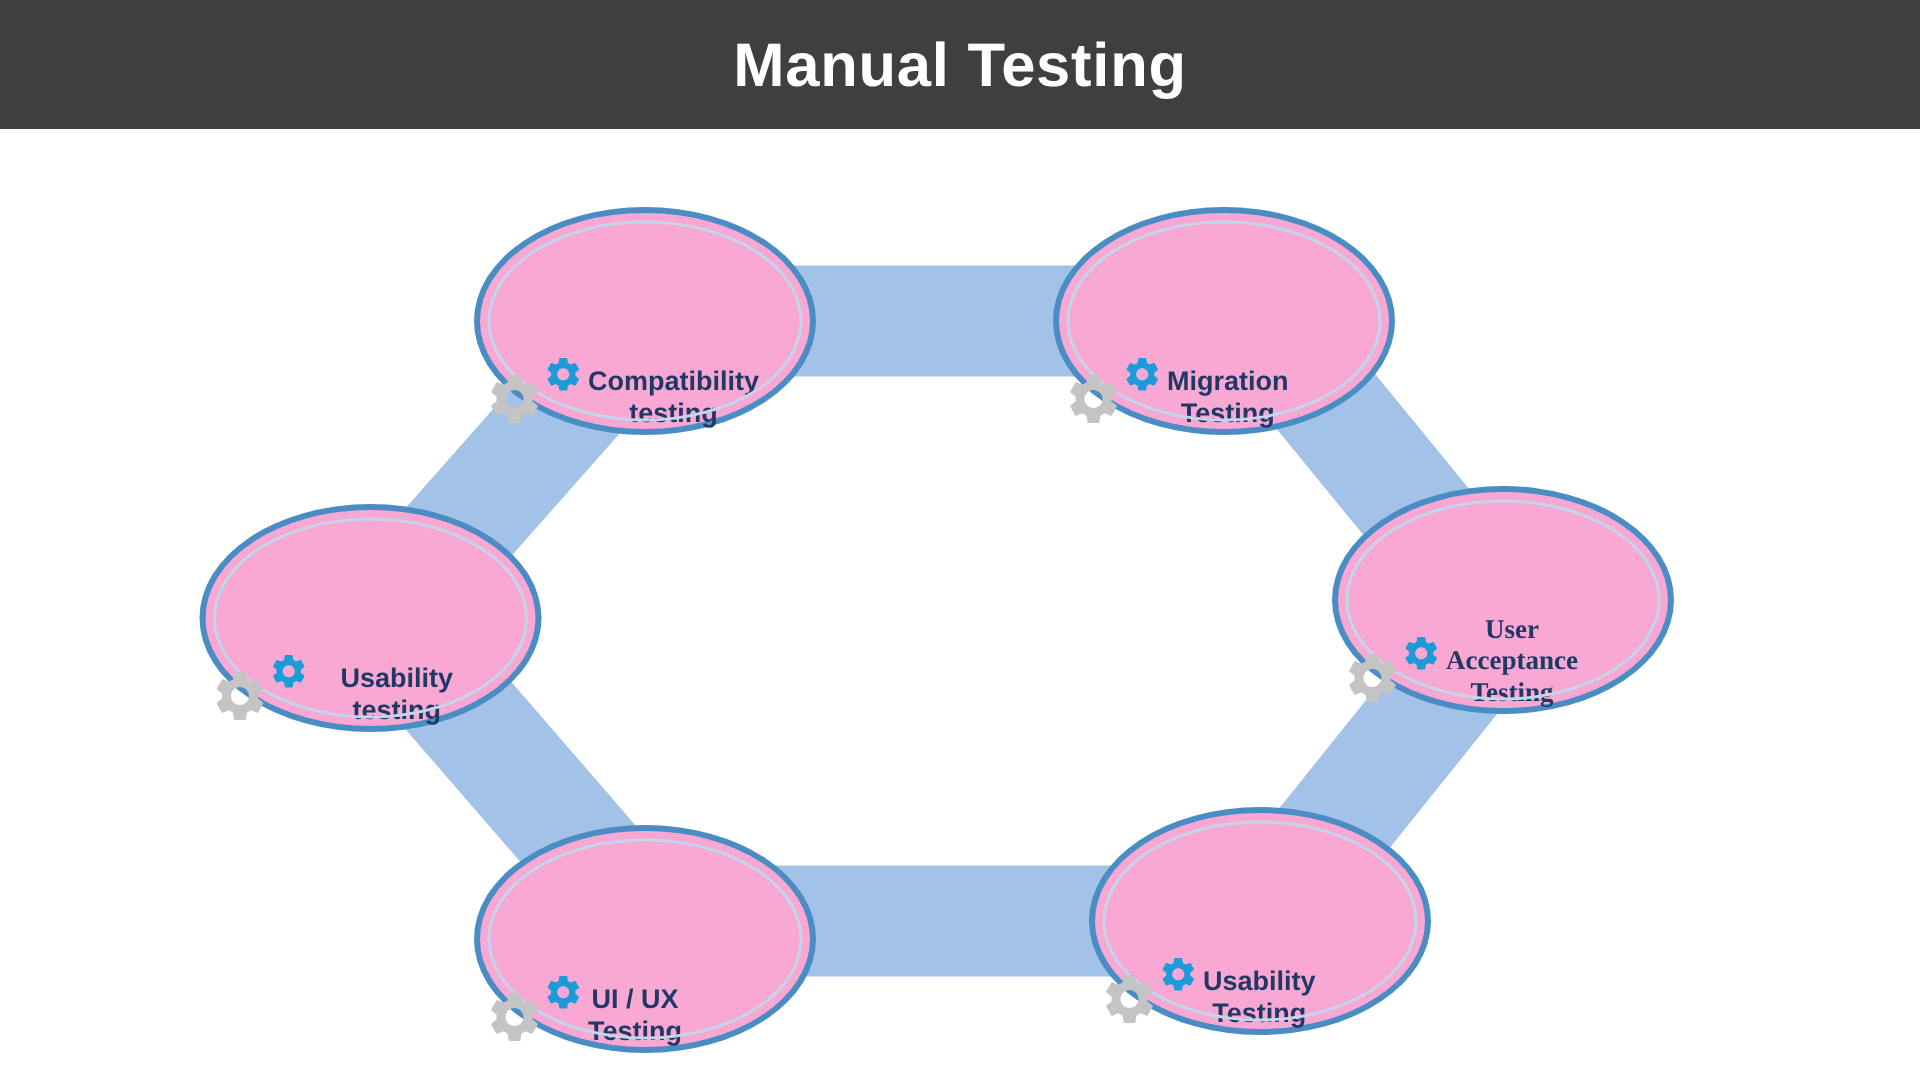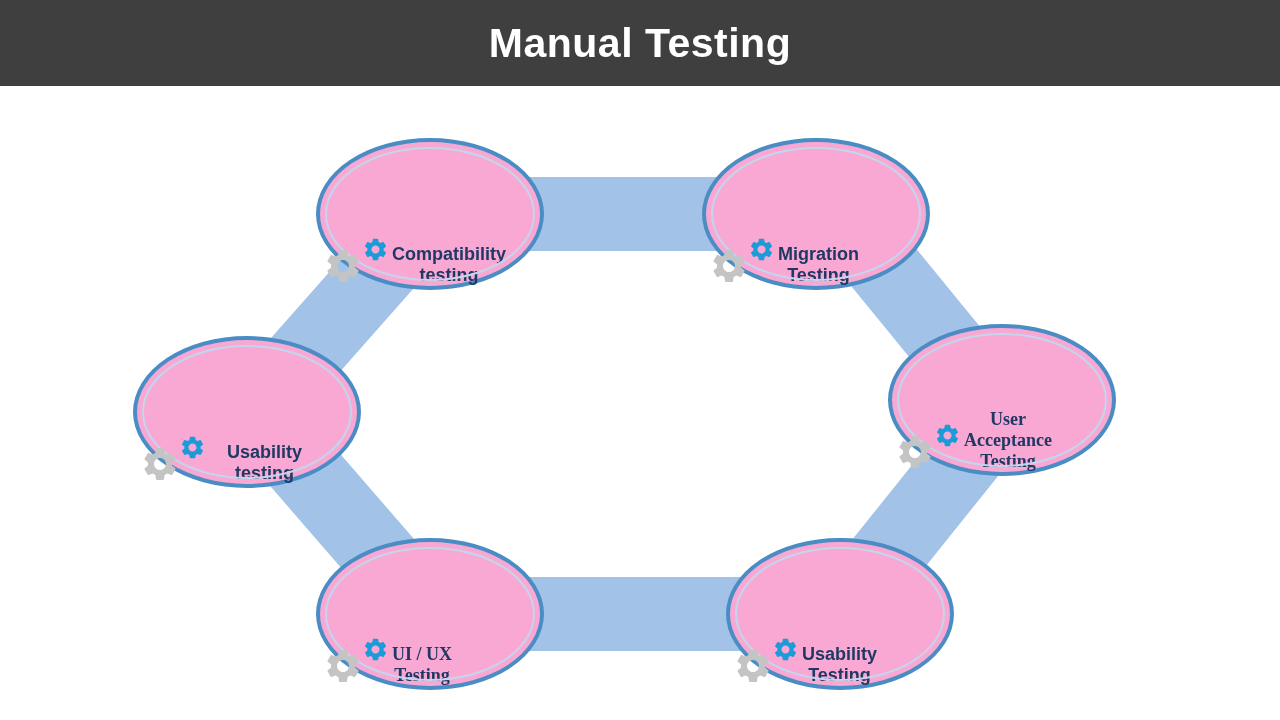--- a/index.html
+++ b/index.html
@@ -54,21 +54,21 @@
   .node-inner-ring {
     position: absolute; inset: 5px;
     border: 2px solid #c3d6ec;
     border-radius: 50%;
     pointer-events: none;
   }
   .node-tl { left: 316px; top: 138px; }
   .node-tr { left: 702px; top: 138px; }
   .node-r  { left: 888px; top: 324px; font-family: Liberation Serif, serif; }
   .node-br { left: 726px; top: 538px; }
-  .node-bl { left: 316px; top: 538px; font-family: Liberation Serif, serif; }
+  .node-bl { left: 316px; top: 550px; }
   .node-l  { left: 133px; top: 336px; gap: 18px; }
 
   .gears { position: relative; width: 72px; height: 50px; flex: 0 0 auto; }
   .gear { position: absolute; }
   .gear-gray { width: 40px; height: 40px; left: 3px; top: 10px; }
   .gear-blue { width: 27px; height: 27px; right: 3px; top: 0; }
 
   .node-label {
     margin-top: 1px;
     text-align: center;

